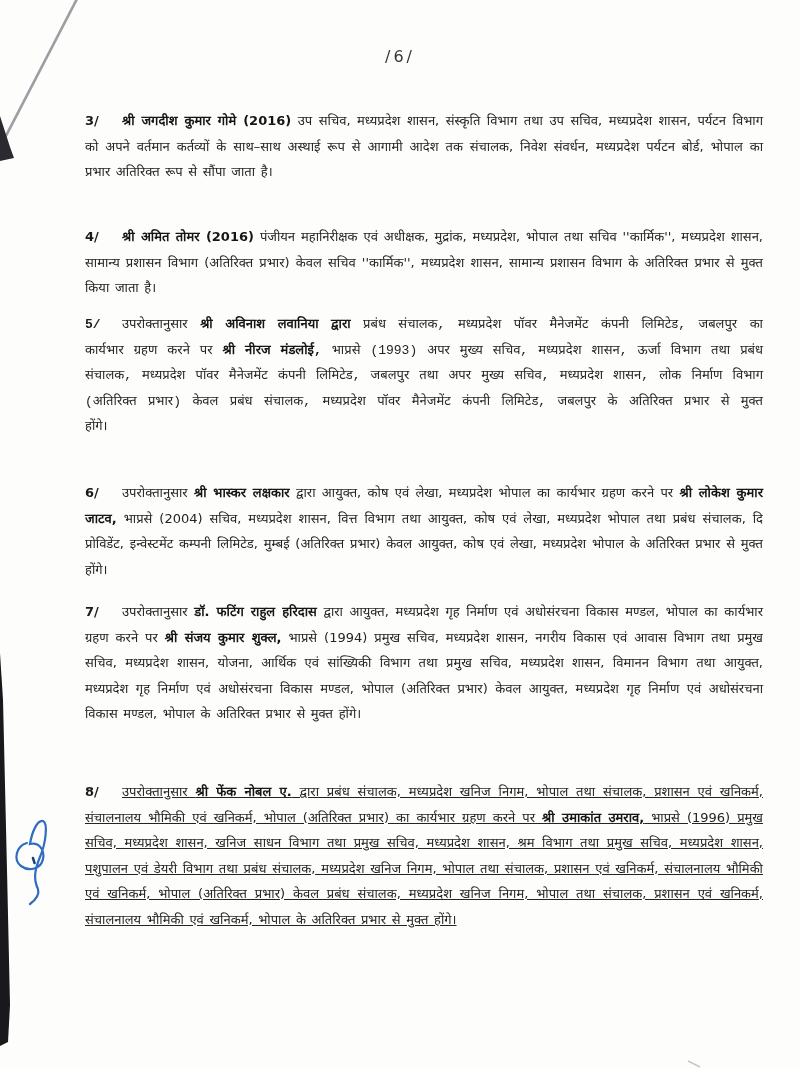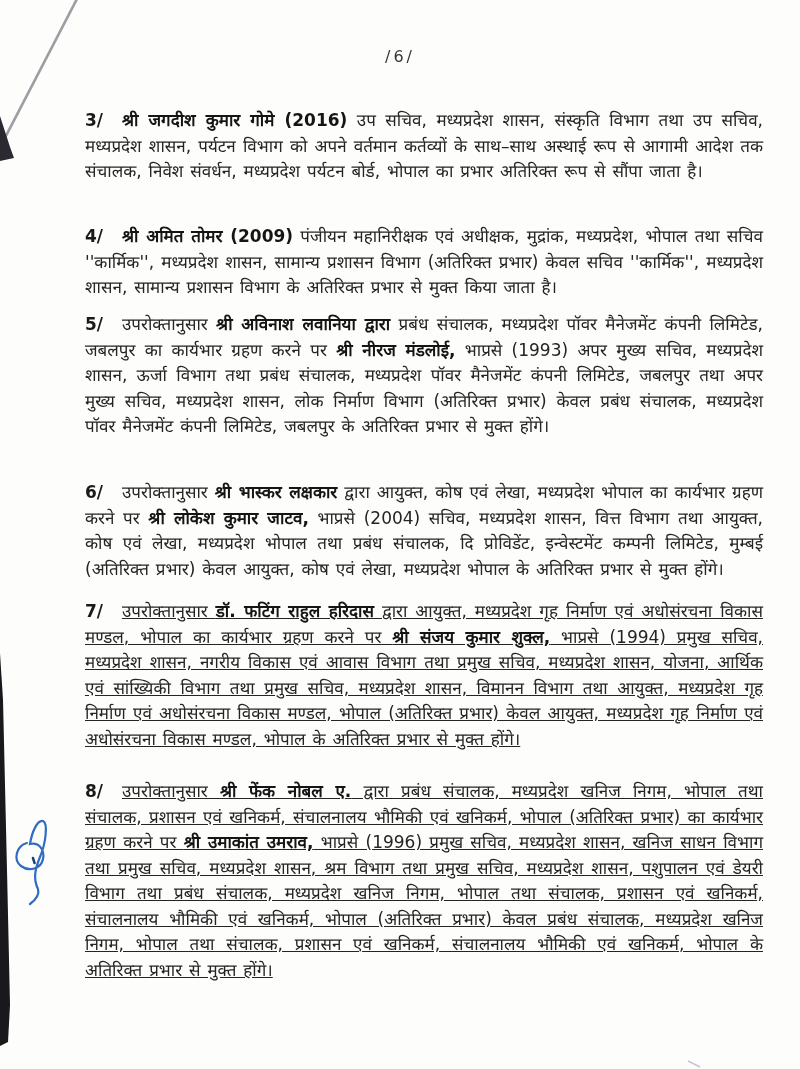--- a/index.html
+++ b/index.html
@@ -26,40 +26,40 @@
     font-size: 16px;
     letter-spacing: 3px;
     color: #38383a;
   }
   .para {
     position: absolute;
     left: 85px;
     width: 678px;
     margin: 0;
     text-align: justify;
-    font-size: 17px;
+    font-size: 13px;
     line-height: 25.5px;
     color: #242424;
     word-spacing: 1.5px;
   }
   .pnum {
     display: inline-block;
     width: 37px;
     font-weight: bold;
     color: #1a1a1a;
   }
   .bold {
     font-weight: bold;
     color: #151515;
   }
   #p3 { top: 108px; }
   #p4 { top: 224px; }
-  #p5 { top: 312px; }
+  #p5 { top: 312px; font-family: Liberation Mono, monospace; }
   #p6 { top: 480px; }
-  #p7 { top: 599px; text-decoration: underline; }
+  #p7 { top: 599px; }
   #p8 { top: 779px; text-decoration: underline; }
 </style>
 </head>
 <body>
 
 <div class="page">
 
   <svg class="decor" viewBox="0 0 800 1069" xmlns="http://www.w3.org/2000/svg">
     <line x1="79" y1="-5" x2="-6" y2="159" stroke="#9d9da4" stroke-width="2.6"></line>
     <polygon points="0,116 10,147 14,158 0,161" fill="#2a2a30"></polygon>
@@ -69,21 +69,21 @@
                C 32 832, 37 820, 43 821 C 48 823, 46 843, 40 857 C 35 869, 33 879, 38 889 C 40 896, 34 901, 30 904"></path>
       <path d="M 33 858 L 34.5 863" stroke="#1d3f77" stroke-width="2.6"></path>
     </g>
     <line x1="688" y1="1061" x2="700" y2="1067" stroke="#c7c7c9" stroke-width="1.4"></line>
   </svg>
 
   <div class="page-number">/6/</div>
 
   <p class="para" id="p3"><span class="pnum">3/</span><span class="bold">श्री जगदीश कुमार गोमे (2016)</span><span> उप सचिव, मध्यप्रदेश शासन, संस्कृति विभाग तथा उप सचिव, मध्यप्रदेश शासन, पर्यटन विभाग को अपने वर्तमान कर्तव्यों के साथ–साथ अस्थाई रूप से आगामी आदेश तक संचालक, निवेश संवर्धन, मध्यप्रदेश पर्यटन बोर्ड, भोपाल का प्रभार अतिरिक्त रूप से सौंपा जाता है।</span></p>
 
-  <p class="para" id="p4"><span class="pnum">4/</span><span class="bold">श्री अमित तोमर (2009)</span><span> पंजीयन महानिरीक्षक एवं अधीक्षक, मुद्रांक, मध्यप्रदेश, भोपाल तथा सचिव ''कार्मिक'', मध्यप्रदेश शासन, सामान्य प्रशासन विभाग (अतिरिक्त प्रभार) केवल सचिव ''कार्मिक'', मध्यप्रदेश शासन, सामान्य प्रशासन विभाग के अतिरिक्त प्रभार से मुक्त किया जाता है।</span></p>
+  <p class="para" id="p4"><span class="pnum">4/</span><span class="bold">श्री अमित तोमर (2016)</span><span> पंजीयन महानिरीक्षक एवं अधीक्षक, मुद्रांक, मध्यप्रदेश, भोपाल तथा सचिव ''कार्मिक'', मध्यप्रदेश शासन, सामान्य प्रशासन विभाग (अतिरिक्त प्रभार) केवल सचिव ''कार्मिक'', मध्यप्रदेश शासन, सामान्य प्रशासन विभाग के अतिरिक्त प्रभार से मुक्त किया जाता है।</span></p>
 
   <p class="para" id="p5"><span class="pnum">5/</span><span>उपरोक्तानुसार </span><span class="bold">श्री अविनाश लवानिया द्वारा</span><span> प्रबंध संचालक, मध्यप्रदेश पॉवर मैनेजमेंट कंपनी लिमिटेड, जबलपुर का कार्यभार ग्रहण करने पर </span><span class="bold">श्री नीरज मंडलोई,</span><span> भाप्रसे (1993) अपर मुख्य सचिव, मध्यप्रदेश शासन, ऊर्जा विभाग तथा प्रबंध संचालक, मध्यप्रदेश पॉवर मैनेजमेंट कंपनी लिमिटेड, जबलपुर तथा अपर मुख्य सचिव, मध्यप्रदेश शासन, लोक निर्माण विभाग (अतिरिक्त प्रभार) केवल प्रबंध संचालक, मध्यप्रदेश पॉवर मैनेजमेंट कंपनी लिमिटेड, जबलपुर के अतिरिक्त प्रभार से मुक्त होंगे।</span></p>
 
   <p class="para" id="p6"><span class="pnum">6/</span><span>उपरोक्तानुसार </span><span class="bold">श्री भास्कर लक्षकार</span><span> द्वारा आयुक्त, कोष एवं लेखा, मध्यप्रदेश भोपाल का कार्यभार ग्रहण करने पर </span><span class="bold">श्री लोकेश कुमार जाटव,</span><span> भाप्रसे (2004) सचिव, मध्यप्रदेश शासन, वित्त विभाग तथा आयुक्त, कोष एवं लेखा, मध्यप्रदेश भोपाल तथा प्रबंध संचालक, दि प्रोविडेंट, इन्वेस्टमेंट कम्पनी लिमिटेड, मुम्बई (अतिरिक्त प्रभार) केवल आयुक्त, कोष एवं लेखा, मध्यप्रदेश भोपाल के अतिरिक्त प्रभार से मुक्त होंगे।</span></p>
 
   <p class="para" id="p7"><span class="pnum">7/</span><span>उपरोक्तानुसार </span><span class="bold">डॉ. फटिंग राहुल हरिदास</span><span> द्वारा आयुक्त, मध्यप्रदेश गृह निर्माण एवं अधोसंरचना विकास मण्डल, भोपाल का कार्यभार ग्रहण करने पर </span><span class="bold">श्री संजय कुमार शुक्ल,</span><span> भाप्रसे (1994) प्रमुख सचिव, मध्यप्रदेश शासन, नगरीय विकास एवं आवास विभाग तथा प्रमुख सचिव, मध्यप्रदेश शासन, योजना, आर्थिक एवं सांख्यिकी विभाग तथा प्रमुख सचिव, मध्यप्रदेश शासन, विमानन विभाग तथा आयुक्त, मध्यप्रदेश गृह निर्माण एवं अधोसंरचना विकास मण्डल, भोपाल (अतिरिक्त प्रभार) केवल आयुक्त, मध्यप्रदेश गृह निर्माण एवं अधोसंरचना विकास मण्डल, भोपाल के अतिरिक्त प्रभार से मुक्त होंगे।</span></p>
 
   <p class="para" id="p8"><span class="pnum">8/</span><span>उपरोक्तानुसार </span><span class="bold">श्री फेंक नोबल ए.</span><span> द्वारा प्रबंध संचालक, मध्यप्रदेश खनिज निगम, भोपाल तथा संचालक, प्रशासन एवं खनिकर्म, संचालनालय भौमिकी एवं खनिकर्म, भोपाल (अतिरिक्त प्रभार) का कार्यभार ग्रहण करने पर </span><span class="bold">श्री उमाकांत उमराव,</span><span> भाप्रसे (1996) प्रमुख सचिव, मध्यप्रदेश शासन, खनिज साधन विभाग तथा प्रमुख सचिव, मध्यप्रदेश शासन, श्रम विभाग तथा प्रमुख सचिव, मध्यप्रदेश शासन, पशुपालन एवं डेयरी विभाग तथा प्रबंध संचालक, मध्यप्रदेश खनिज निगम, भोपाल तथा संचालक, प्रशासन एवं खनिकर्म, संचालनालय भौमिकी एवं खनिकर्म, भोपाल (अतिरिक्त प्रभार) केवल प्रबंध संचालक, मध्यप्रदेश खनिज निगम, भोपाल तथा संचालक, प्रशासन एवं खनिकर्म, संचालनालय भौमिकी एवं खनिकर्म, भोपाल के अतिरिक्त प्रभार से मुक्त होंगे।</span></p>
 
 </div>

